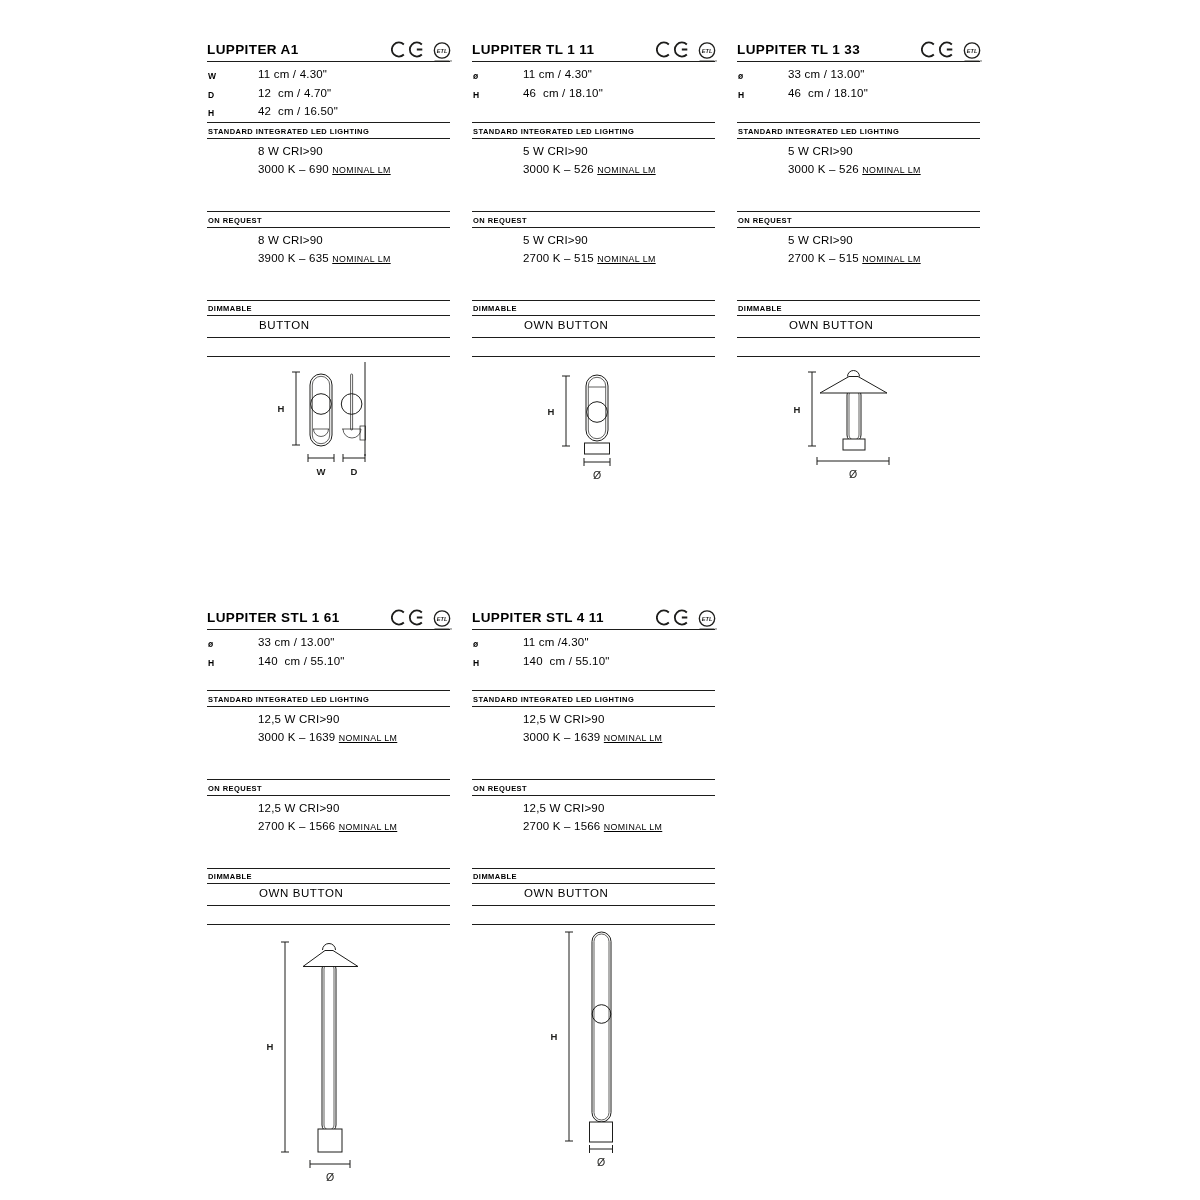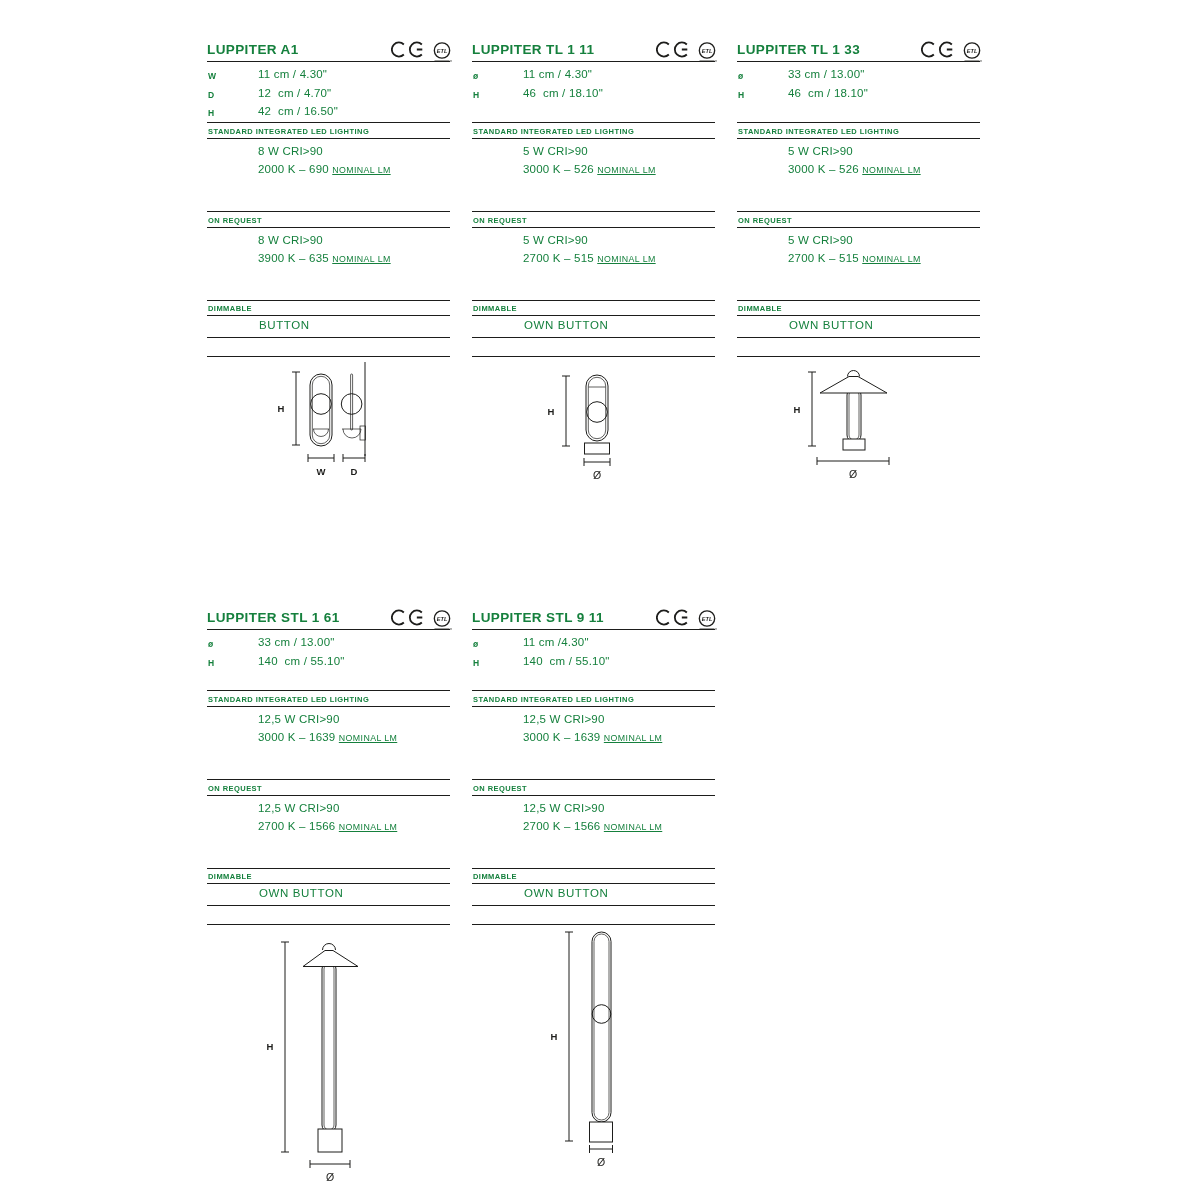--- a/index.html
+++ b/index.html
@@ -1,17 +1,17 @@
 <!DOCTYPE html>
 <html><head>
 <meta charset="utf-8">
 <style>
   html,body{margin:0;padding:0;background:#ffffff;}
   .sheet{position:relative;width:1200px;height:1200px;background:#ffffff;overflow:hidden;
-         font-family:"Liberation Sans",sans-serif;color:#15803d;}
+         font-family:"Liberation Sans",sans-serif;color:#000000;}
   .card{position:absolute;width:243px;height:455px;}
   .card.tall{height:585px;}
   .title{position:absolute;top:2px;left:0;margin:0;font-size:13.5px;font-weight:700;letter-spacing:0.4px;white-space:pre;}
   .marks{position:absolute;top:1px;right:-2px;display:flex;align-items:flex-start;gap:5px;}
   .hr{position:absolute;left:0;width:100%;height:1.3px;background:#1d1d1b;}
   .hr1{top:21px}.hr2{top:82px}.hr3{top:98px}.hr4{top:171px}.hr5{top:187px}
   .hr6{top:260px}.hr7{top:275px}.hr8{top:297px}.hr9{top:316px}
   .dims{position:absolute;top:27px;left:0;width:100%;}
   .dim-row{position:relative;height:18.5px;}
   .dim-label{position:absolute;left:1px;top:4px;font-size:8.5px;font-weight:700;}
@@ -65,21 +65,21 @@
       <div class="dim-row">
         <span class="dim-label">H</span>
         <span class="dim-value">42  cm / 16.50"</span>
       </div>
     </div>
     <div class="hr hr2"></div>
     <div class="sec-heading sh1">STANDARD INTEGRATED LED LIGHTING</div>
     <div class="hr hr3"></div>
     <div class="spec spec1">
       <div class="spec-line">8 W CRI&gt;90</div>
-      <div class="spec-line"><span>2000 K – 690</span> <span class="spec-suffix">NOMINAL LM</span></div>
+      <div class="spec-line"><span>3000 K – 690</span> <span class="spec-suffix">NOMINAL LM</span></div>
     </div>
     <div class="hr hr4"></div>
     <div class="sec-heading sh2">ON REQUEST</div>
     <div class="hr hr5"></div>
     <div class="spec spec2">
       <div class="spec-line">8 W CRI&gt;90</div>
       <div class="spec-line"><span>3900 K – 635</span> <span class="spec-suffix">NOMINAL LM</span></div>
     </div>
     <div class="hr hr6"></div>
     <div class="sec-heading sh3">DIMMABLE</div>
@@ -294,21 +294,21 @@
       <path class="white" d="M 96 38.5 L 118 22.5 H 126 L 151 38.5 Z"></path>
       <rect class="white" x="111" y="201" width="24" height="23"></rect>
       <line class="stroke" x1="103" y1="236" x2="143" y2="236"></line>
       <line class="stroke" x1="103" y1="232" x2="103" y2="240"></line>
       <line class="stroke" x1="143" y1="232" x2="143" y2="240"></line>
       <text class="diatext" x="123" y="253" text-anchor="middle">Ø</text>
     </svg>
   </section>
 
   <section class="card tall" style="left:472px;top:608px;">
-    <h2 class="title">LUPPITER STL 9 11</h2>
+    <h2 class="title">LUPPITER STL 4 11</h2>
     <div class="marks">
       <svg width="36" height="17" viewBox="0 0 46 20">
         <path class="stroke" style="stroke-width:2.3" d="M 16.4 3.6 A 9 9 0 1 0 16.4 16.4"></path>
         <path class="stroke" style="stroke-width:2.3" d="M 39.4 3.6 A 9 9 0 1 0 39.4 16.4 M 33 10 H 40"></path>
       </svg>
       <svg width="20" height="24" viewBox="0 0 24 28">
         <circle class="stroke" style="stroke-width:1.6" cx="12" cy="11" r="9.2"></circle>
         <text class="etl-letters" x="12" y="13.6" text-anchor="middle">ETL</text>
         <line class="stroke" style="stroke-width:0.9" x1="3" y1="23.5" x2="21" y2="23.5"></line>
         <circle cx="22.8" cy="23.5" r="0.8" fill="#1d1d1b"></circle>

